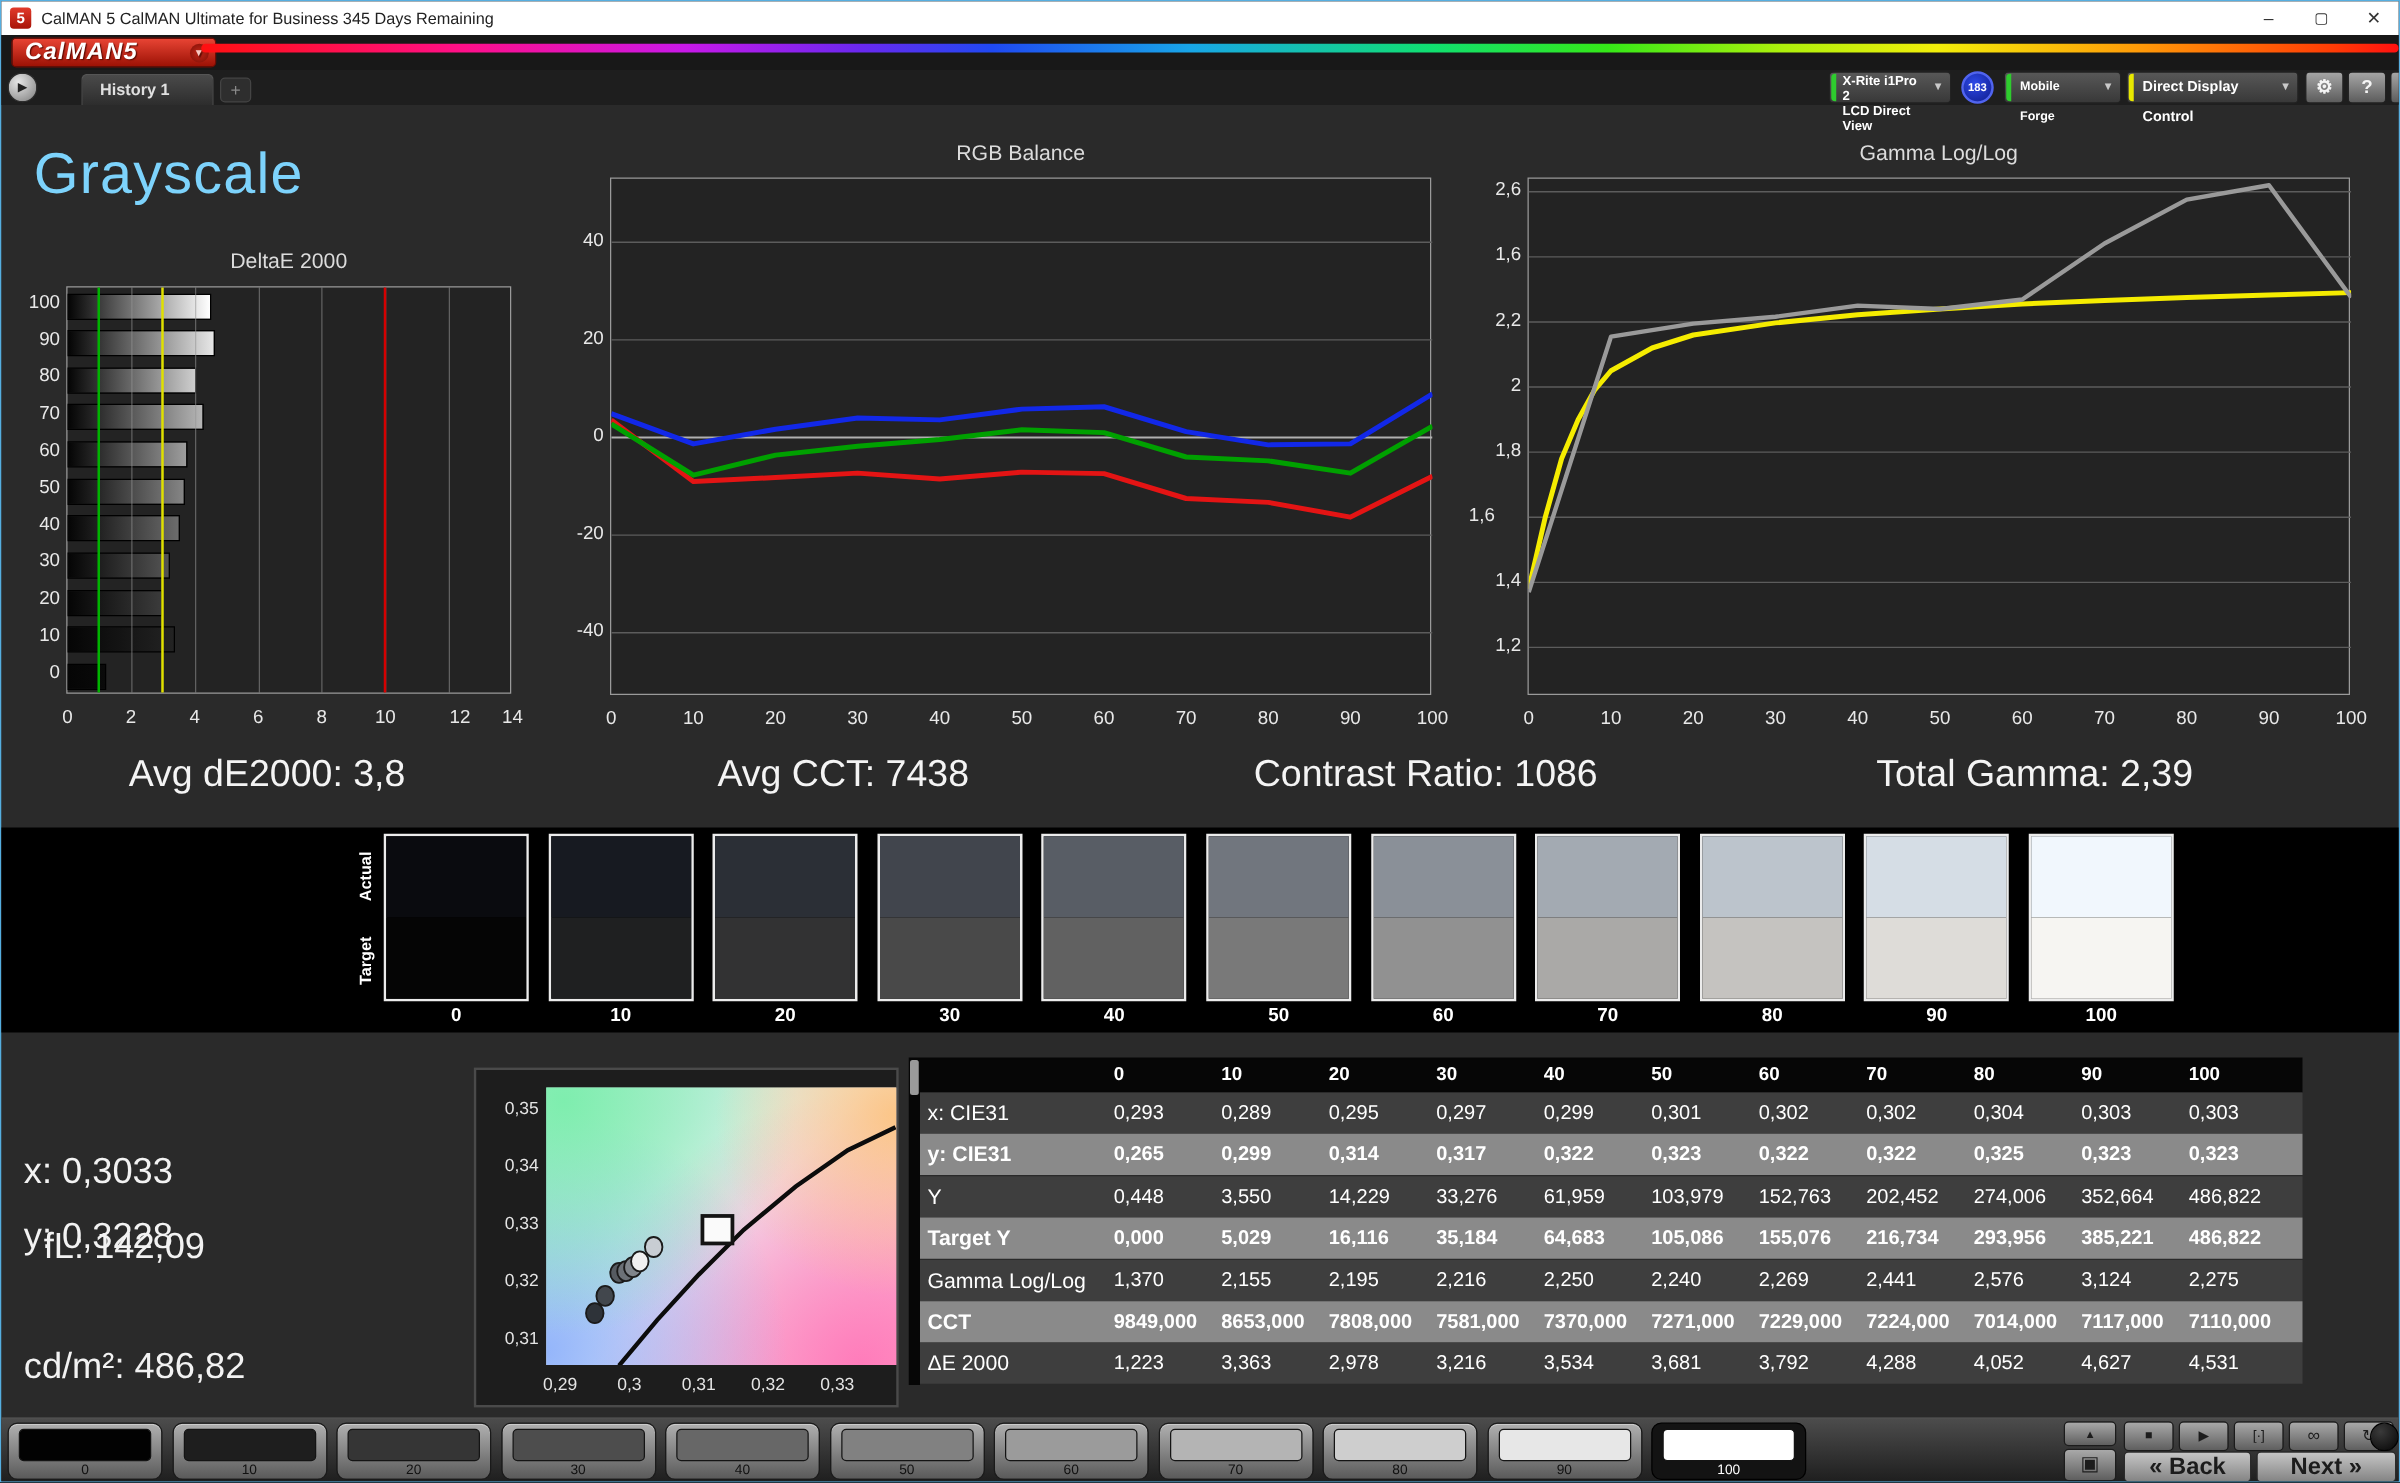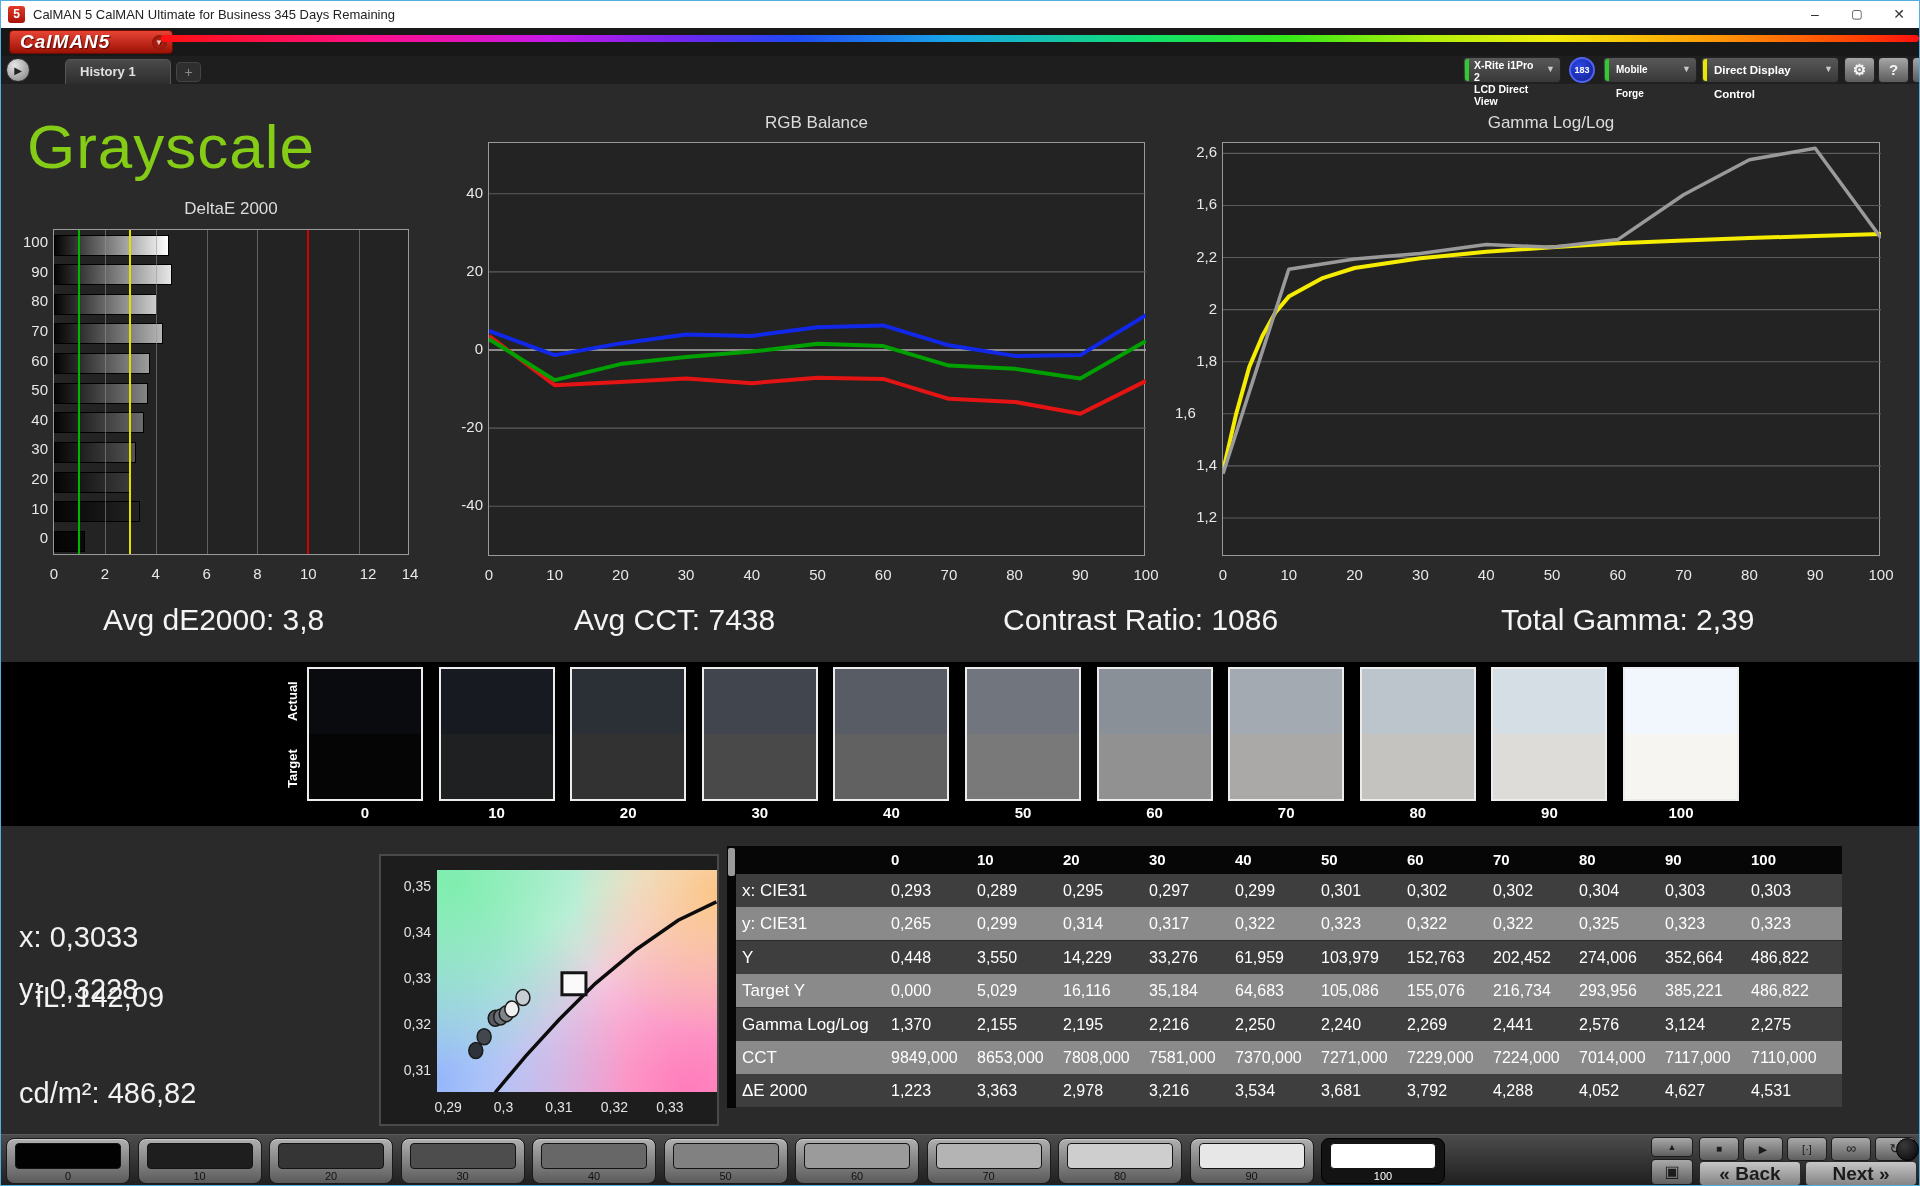--- a/index.html
+++ b/index.html
@@ -26,21 +26,21 @@
   .addbtn{position:absolute;left:175px;top:6px;width:25px;height:20px;background:#2e2e2e;border:1px solid #444;border-radius:4px;color:#8a8a8a;font-size:14px;text-align:center;line-height:18px;}
   .dev-btn{position:absolute;top:1px;height:26px;background:linear-gradient(#585858,#383838);border:1px solid #222;border-radius:4px;color:#fff;font-weight:bold;}
   .dev-accent{position:absolute;left:1px;top:1px;bottom:1px;width:4px;border-radius:3px 0 0 3px;}
   .dev-chev{position:absolute;right:5px;top:50%;margin-top:-6px;color:#c9c9c9;font-size:9px;}
   .dev-two{font-size:10.5px;line-height:12px;padding:1px 18px 0 10px;}
   .dev-one{font-size:10px;line-height:24px;padding:0 20px 0 12px;}
   .badge{position:absolute;left:1568px;top:1px;width:26px;height:26px;border-radius:50%;background:radial-gradient(circle at 40% 35%,#2d49e8,#101d8c);border:2px solid #5064f0;color:#fff;font-size:9px;font-weight:bold;text-align:center;line-height:22px;}
   .sqbtn{position:absolute;top:1px;width:31px;height:26px;background:linear-gradient(#a6a6a6,#5c5c5c);border:1px solid #222;border-radius:4px;color:#f4f4f4;text-align:center;line-height:24px;font-size:15px;font-weight:bold;}
 
   
-  .page-title{position:absolute;left:26px;top:110px;font-size:62px;color:#84cc16;letter-spacing:1px;}
+  .page-title{position:absolute;left:26px;top:110px;font-size:46px;color:#7dd3fc;letter-spacing:1px;}
   .chart-title{position:absolute;text-align:center;font-size:17px;color:#dcdcdc;}
   .plot{position:absolute;background:#232323;border:1px solid #9a9a9a;}
   .vline{position:absolute;top:0;bottom:0;width:1px;}
   .axlab{position:absolute;color:#e8e8e8;font-size:15px;}
   .bar{position:absolute;left:0;border:1px solid #000;}
   .stat{position:absolute;top:602px;font-size:30px;color:#f4f4f4;}
 
   
   .band{position:absolute;left:0;top:661px;width:100%;height:164px;background:#000;}
   .rotlab{position:absolute;color:#fff;font-size:13px;font-weight:bold;writing-mode:vertical-rl;transform:rotate(180deg);text-align:center;}
@@ -59,21 +59,21 @@
       radial-gradient(circle at 0% 95%, rgba(140,175,252,0.9), rgba(140,175,252,0) 55%),
       radial-gradient(circle at 90% 100%, rgba(255,120,185,0.95), rgba(255,120,185,0) 65%),
       linear-gradient(135deg,#b4ecd2 0%,#cdeee6 28%,#eff2f4 52%,#f6d6e4 78%,#ffbad2 100%);}
   .cie-lab{position:absolute;color:#e4e4e4;font-size:14px;}
 
   
   .tbl-row{position:absolute;left:735px;width:1106px;display:flex;}
   .tbl-cell{flex:0 0 86px;font-size:16px;color:#fff;line-height:33px;white-space:nowrap;overflow:visible;}
   .tbl-label{flex:0 0 155px;padding-left:6px;font-size:17px;}
   .row-dark{background:#3e3e3e;}
-  .row-light{background:#8a8a8a;}
+  .row-light{background:#8a8a8a;font-weight:bold;}
   .row-head{background:#060606;font-weight:bold;}
   .scrollstrip{position:absolute;left:726px;top:845px;width:9px;height:262px;background:#060606;}
   .scrollthumb{position:absolute;left:1px;top:2px;width:7px;height:28px;background:#9a9a9a;border-radius:2px;}
 
   
   .toolbar{position:absolute;left:0;top:1133px;width:100%;height:53px;background:linear-gradient(#4c4c4c,#1d1d1d);border-top:1px solid #5a5a5a;}
   .patch{position:absolute;top:3px;width:124px;height:46px;border-radius:8px;background:linear-gradient(#b0b0b0,#5a5a5a);border:1px solid #1a1a1a;box-shadow:inset 0 1px 0 rgba(255,255,255,.35);}
   .patch .chip{position:absolute;left:8px;right:8px;top:4px;height:26px;border-radius:4px;border:1px solid #141414;}
   .patch .plab{position:absolute;left:0;right:0;bottom:1px;text-align:center;font-size:11px;color:#111;}
   .patch.sel{background:#131313;box-shadow:none;border-color:#000;}

